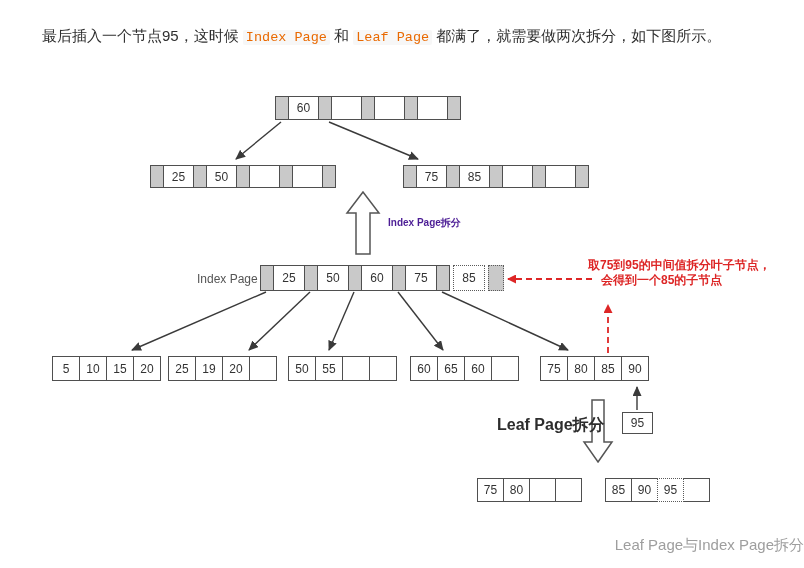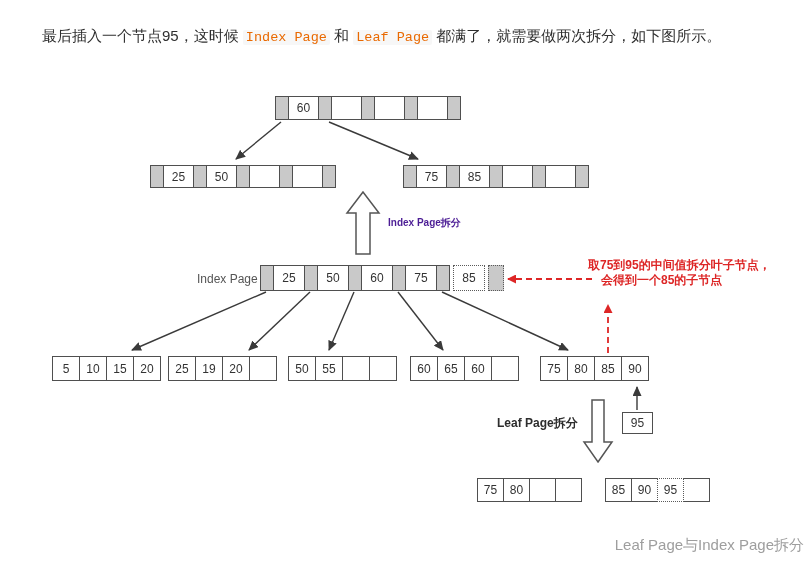--- a/index.html
+++ b/index.html
@@ -21,21 +21,21 @@
   .idxp{height:26px;} .idxp .ptr{width:14px;} .idxp .val{width:32px;}
   .leaf{height:25px;} .leaf .cell{width:28px;}
   .split{height:24px;}.split .cell{width:27px;}
   .dash{border:1.6px dotted #5a5a5a;z-index:2;}
   .gap3{margin-left:3px;}
   .single{height:22px;} .single .cell{width:31px;}
   
   .lbl{position:absolute;white-space:nowrap;}
   .idxpage-lbl{left:197px;top:272px;font-size:12px;color:#555;}
   .idxsplit-lbl{left:388px;top:216px;font-size:10px;font-weight:600;color:#4c1d95;}
-  .leafsplit-lbl{left:497px;top:415px;font-size:12px;font-weight:600;color:#2d2d2d;}
+  .leafsplit-lbl{left:497px;top:415px;font-size:16px;font-weight:600;color:#2d2d2d;}
   .rednote{position:absolute;left:588px;top:258px;font-size:12px;font-weight:bold;color:#dd2626;line-height:15px;}
   .rednote .l2{padding-left:13px;}
   .caption{position:absolute;left:0;top:536px;width:100%;text-align:right;font-size:15px;color:#9e9e9e;}
 </style>
 </head>
 <body>
 
 <div class="page">
 
   <p class="para"><span>最后插入一个节点95，这时候 </span><span class="code">Index Page</span><span> 和 </span><span class="code">Leaf Page</span><span> 都满了，就需要做两次拆分，如下图所示。</span></p>

